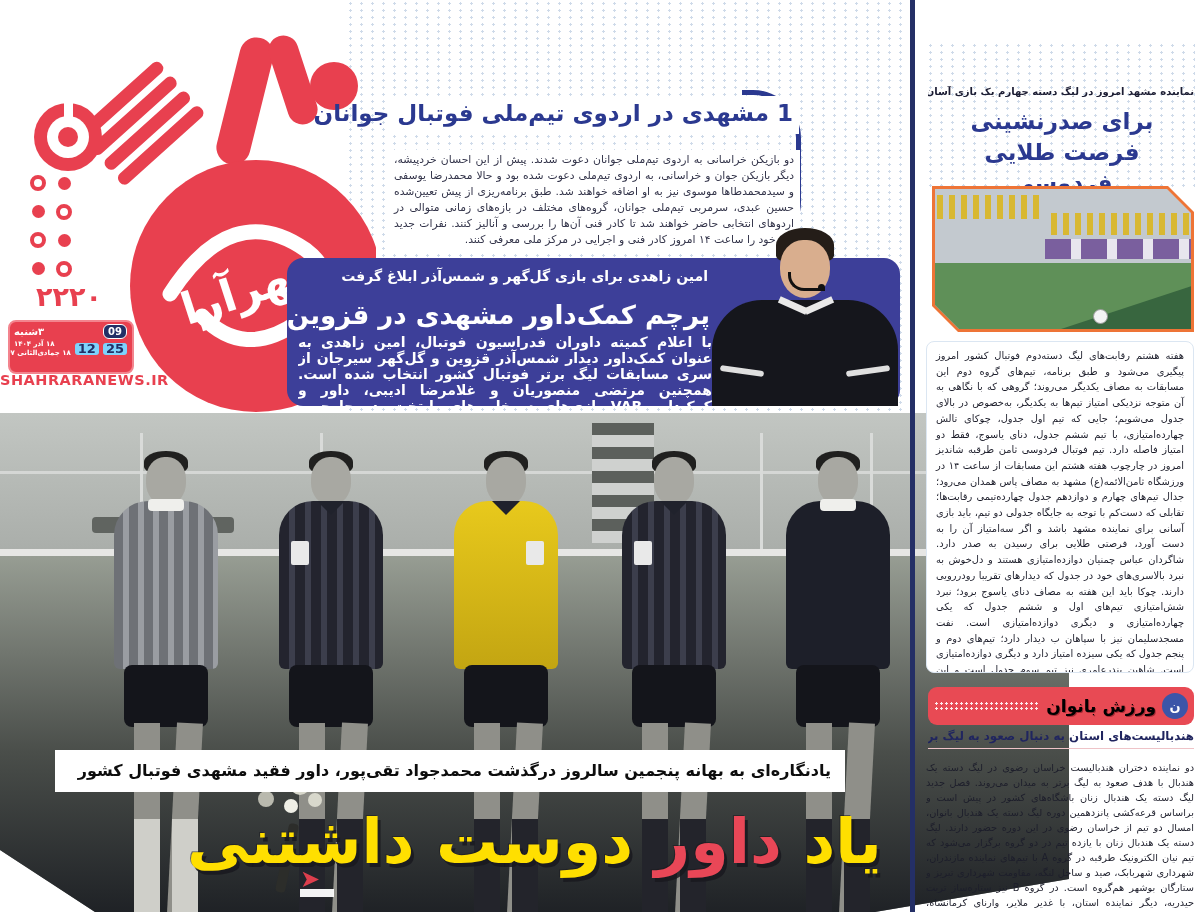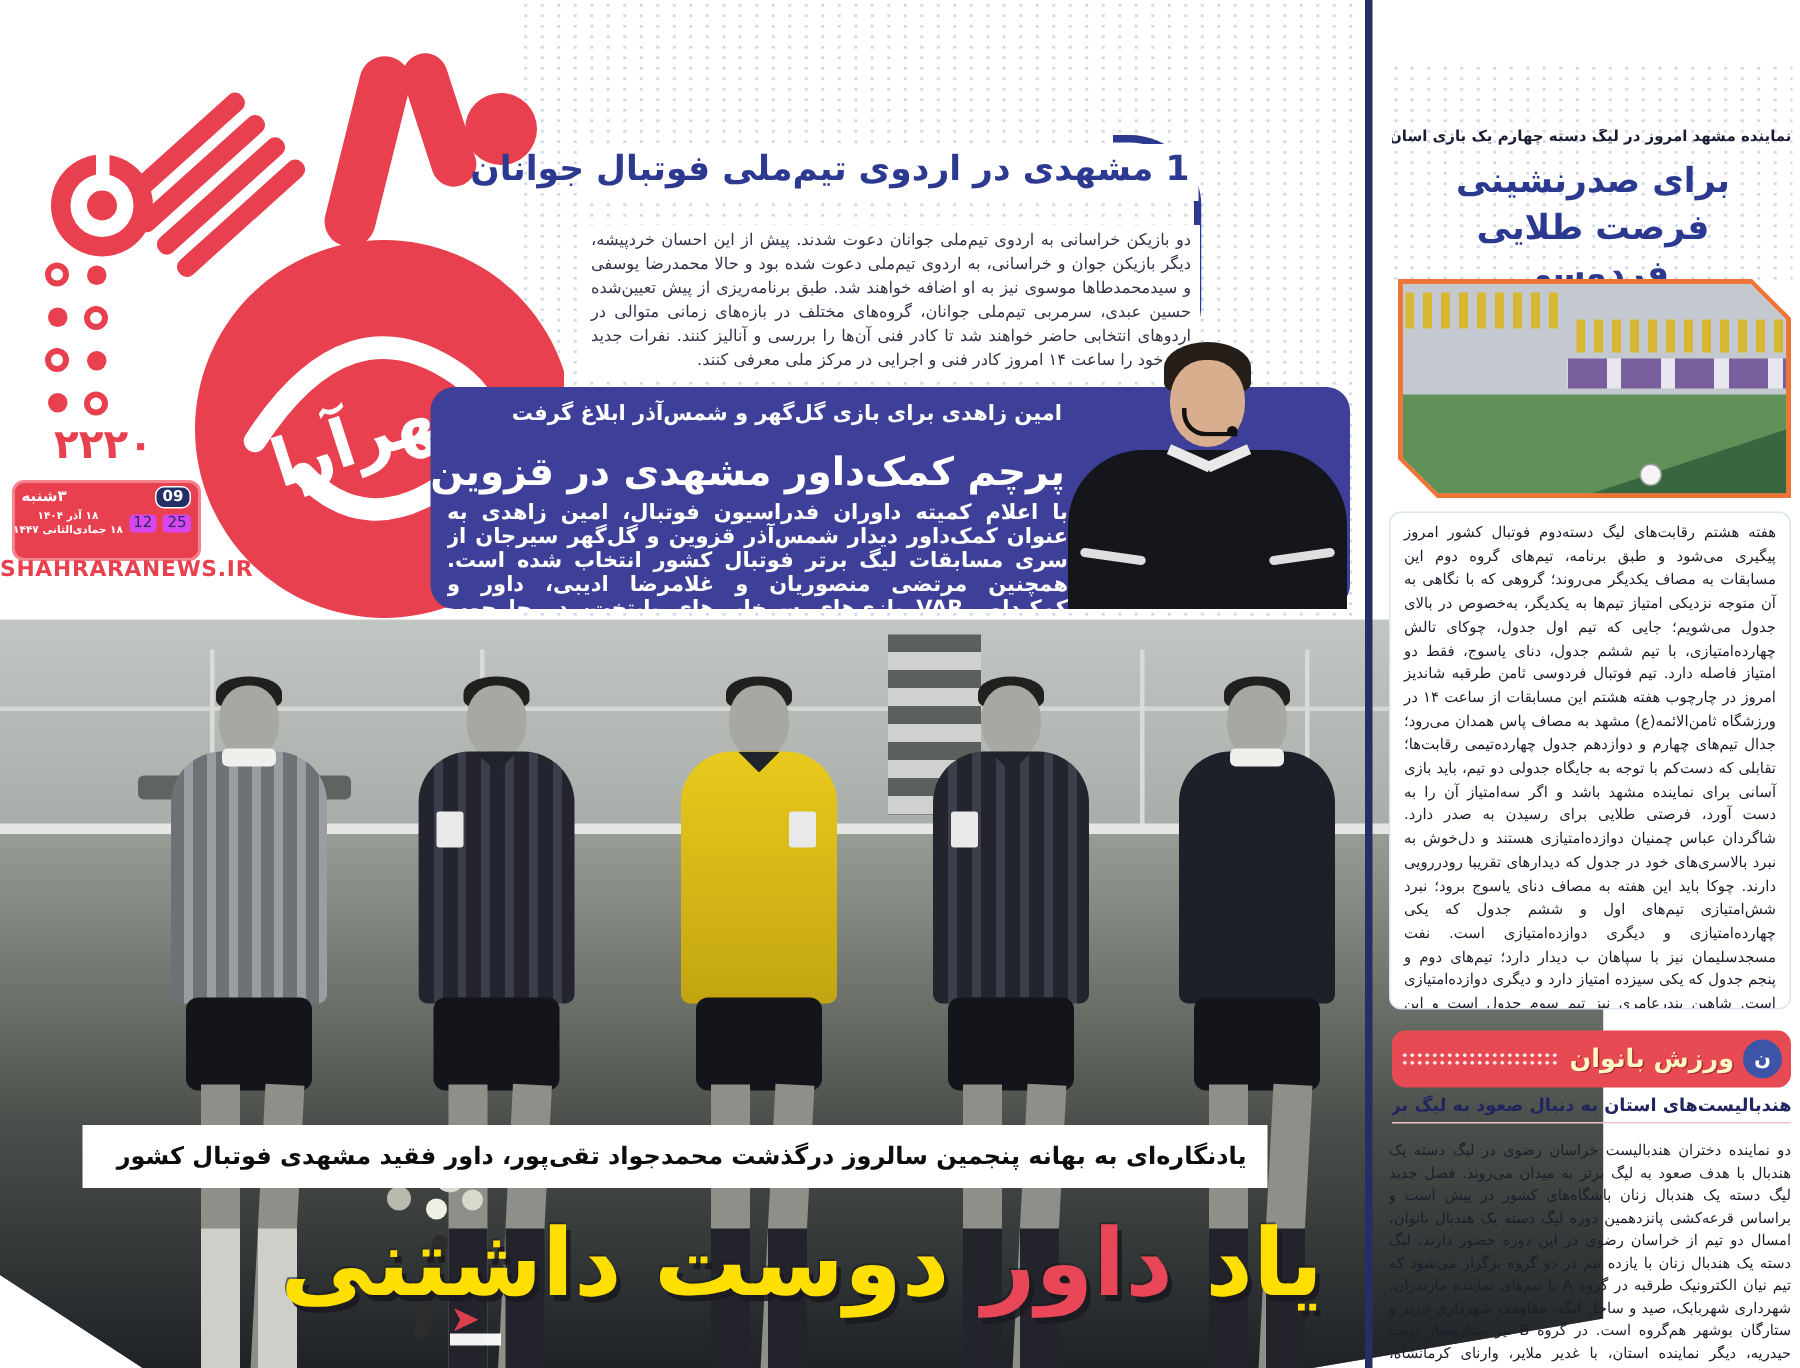--- a/index.html
+++ b/index.html
@@ -17,21 +17,21 @@
   
   .issue-number{left:0;top:281px;width:138px;text-align:center;color:#e8404f;
     font-size:27px;font-weight:bold;letter-spacing:9px;direction:rtl;}
   .datebox{left:8px;top:320px;width:122px;height:50px;background:#e8404f;border-radius:8px;
     border:2px solid #f3848e;color:#fff;overflow:hidden;}
   .datebox .row1{display:flex;align-items:center;justify-content:space-between;padding:2px 5px 0 4px;}
   .weekday{font-size:10px;font-weight:bold;}
   .day-badge{direction:ltr;background:#232f66;border-radius:6px;padding:1px 4px;font-size:10px;
     font-weight:bold;border:1.5px solid #fff;}
   .row2{display:flex;align-items:center;gap:4px;padding:1px 5px 0 4px;}
-  .gdate{direction:ltr;background:#d946ef;color:#232f66;font-weight:normal;font-size:10px;
+  .gdate{direction:ltr;background:#7dd3fc;color:#232f66;font-weight:bold;font-size:13px;
     border-radius:3px;padding:0 3px;line-height:12px;}
   .sol-lun{flex:1;text-align:center;}
   .sol-lun div{font-size:7px;line-height:9px;white-space:nowrap;font-weight:bold;}
   .site-url{left:0;top:372px;width:142px;text-align:center;color:#e8404f;font-weight:bold;
     font-size:14.5px;direction:ltr;letter-spacing:.5px;}
   .logo-dots{left:28px;top:172px;width:46px;height:108px;display:grid;
     grid-template-columns:1fr 1fr;gap:6px;justify-items:center;align-items:center;}
   .logo-dots span{width:13px;height:13px;border-radius:50%;background:#e8404f;display:block;}
   .logo-dots span.hollow{background:#fff;border:4px solid #e8404f;width:8px;height:8px;}
 
@@ -141,21 +141,21 @@
     background:#f4f4f4;border:1px solid #999;}
   .rc-article{left:926px;top:341px;width:268px;height:332px;background:#fff;border:1px solid #dbe6f2;
     border-radius:8px;box-sizing:border-box;padding:6px 9px;font-size:9.9px;line-height:15.7px;
     color:#1d1e2b;text-align:justify;overflow:hidden;}
 
   
   .ws-banner{left:928px;top:687px;width:266px;height:38px;background:#e84a54;border-radius:9px;
     display:flex;align-items:center;flex-direction:row;padding:0 6px;box-sizing:border-box;gap:6px;}
   .ws-icon{width:26px;height:26px;border-radius:50%;background:#3c55a8;color:#fff;font-weight:bold;
     font-size:13px;display:flex;align-items:center;justify-content:center;flex:0 0 auto;}
-  .ws-title{color:#fef9c3;font-weight:bold;font-size:17px;white-space:nowrap;
+  .ws-title{color:#000000;font-weight:bold;font-size:17px;white-space:nowrap;
     text-shadow:1px 1px 0 rgba(120,20,30,.6);}
   .ws-dotfill{flex:1;height:10px;background-image:radial-gradient(circle,#fff 1.1px,transparent 1.2px);
     background-size:5px 5px;opacity:.9;}
   .ws-headline{left:928px;top:729px;width:266px;text-align:right;color:#20255f;font-weight:bold;
     font-size:11.8px;white-space:nowrap;overflow:hidden;border-bottom:1px solid #eec3c7;
     padding-bottom:5px;}
   .ws-body{left:926px;top:760px;width:268px;height:148px;font-size:9.8px;line-height:15px;
     color:#1d1e2b;text-align:justify;overflow:hidden;}
 </style>
 </head>

